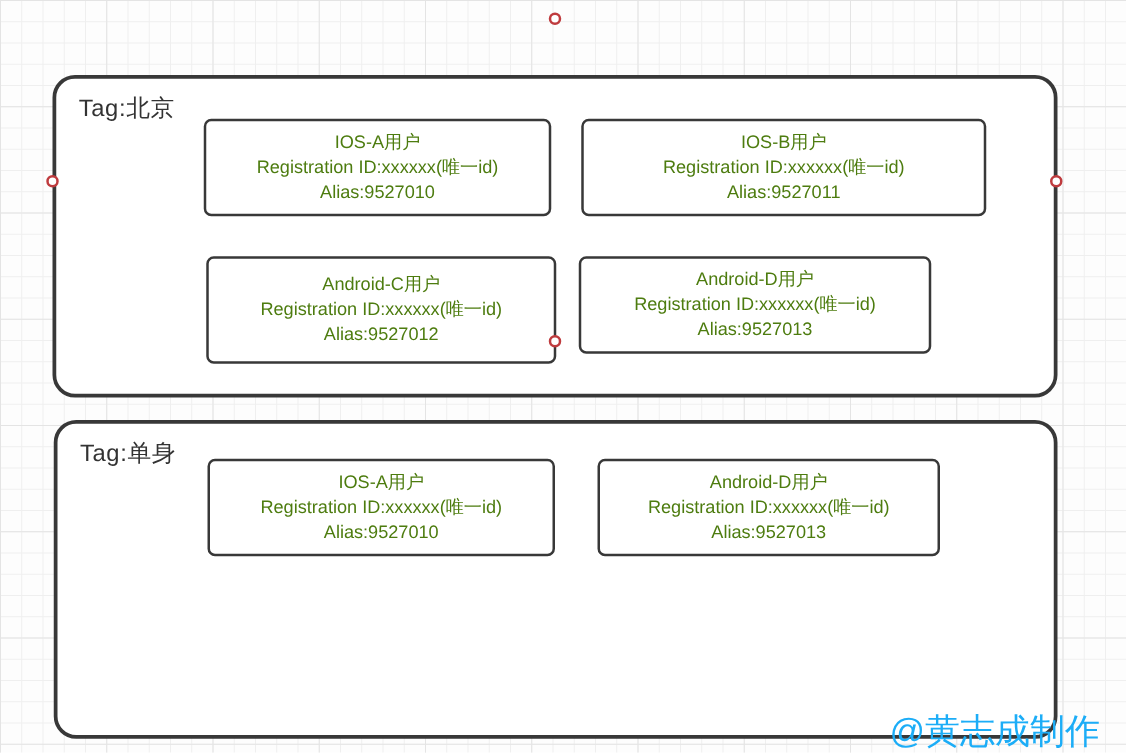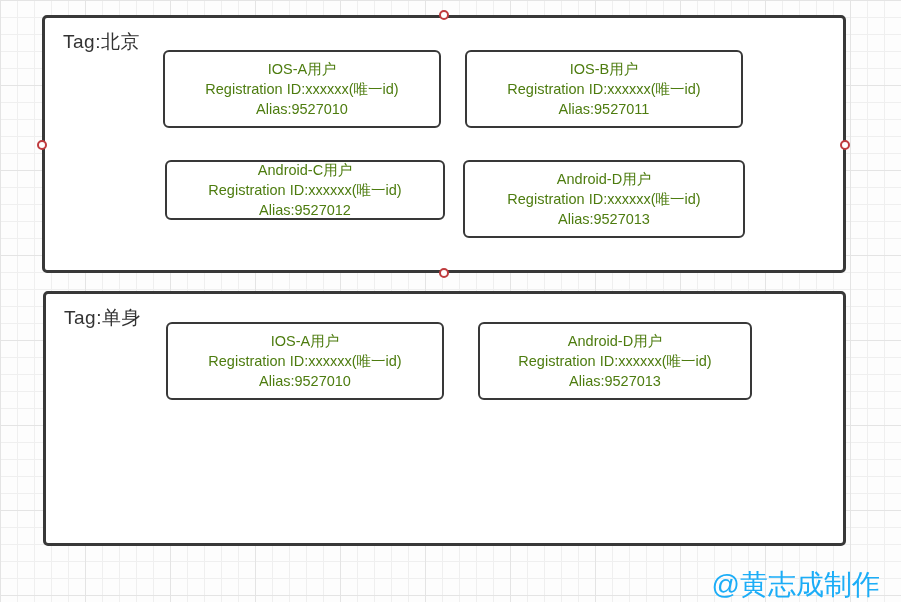--- a/index.html
+++ b/index.html
@@ -17,21 +17,22 @@
       linear-gradient(to bottom, #e4e4e4 1px, transparent 1px),
       linear-gradient(to right, #efefef 1px, transparent 1px),
       linear-gradient(to bottom, #efefef 1px, transparent 1px);
     background-size: 85px 85px, 85px 85px, 17px 17px, 17px 17px;
   }
 
   .tag-group {
     position: absolute;
     background: #ffffff;
     border: 3px solid #383838;
-    border-radius: 5px;
+    border-radius: 18px;
+    margin-top: 45px;
   }
   .tag-group.group-1 { left: 42px; top: 15px;  width: 804px; height: 258px; }
   .tag-group.group-2 { left: 43px; top: 291px; width: 803px; height: 255px; }
 
   .tag-label {
     position: absolute;
     left: 18px;
     top: 11px;
     font-size: 19px;
     font-weight: 500;
@@ -49,22 +50,22 @@
     align-items: center;
     justify-content: center;
     text-align: center;
     color: #4d7c0f;
     font-size: 14.5px;
     line-height: 20px;
     font-weight: 500;
   }
   
   .g1-c0 { left: 118px; top: 32px;  width: 278px; height: 78px; }
-  .g1-c1 { left: 420px; top: 32px;  width: 278px; height: 78px; }
-  .g1-c2 { left: 120px; top: 142px; width: 280px; height: 60px; align-items: center; }
+  .g1-c1 { left: 420px; top: 32px;  width: 324px; height: 78px; }
+  .g1-c2 { left: 120px; top: 142px; width: 280px; height: 86px; align-items: center; }
   .g1-c3 { left: 418px; top: 142px; width: 282px; height: 78px; }
   .g2-c0 { left: 120px; top: 28px;  width: 278px; height: 78px; }
   .g2-c1 { left: 432px; top: 28px;  width: 274px; height: 78px; }
 
   .handle {
     position: absolute;
     width: 10px;
     height: 10px;
     border: 2px solid #bf3b3e;
     border-radius: 50%;

